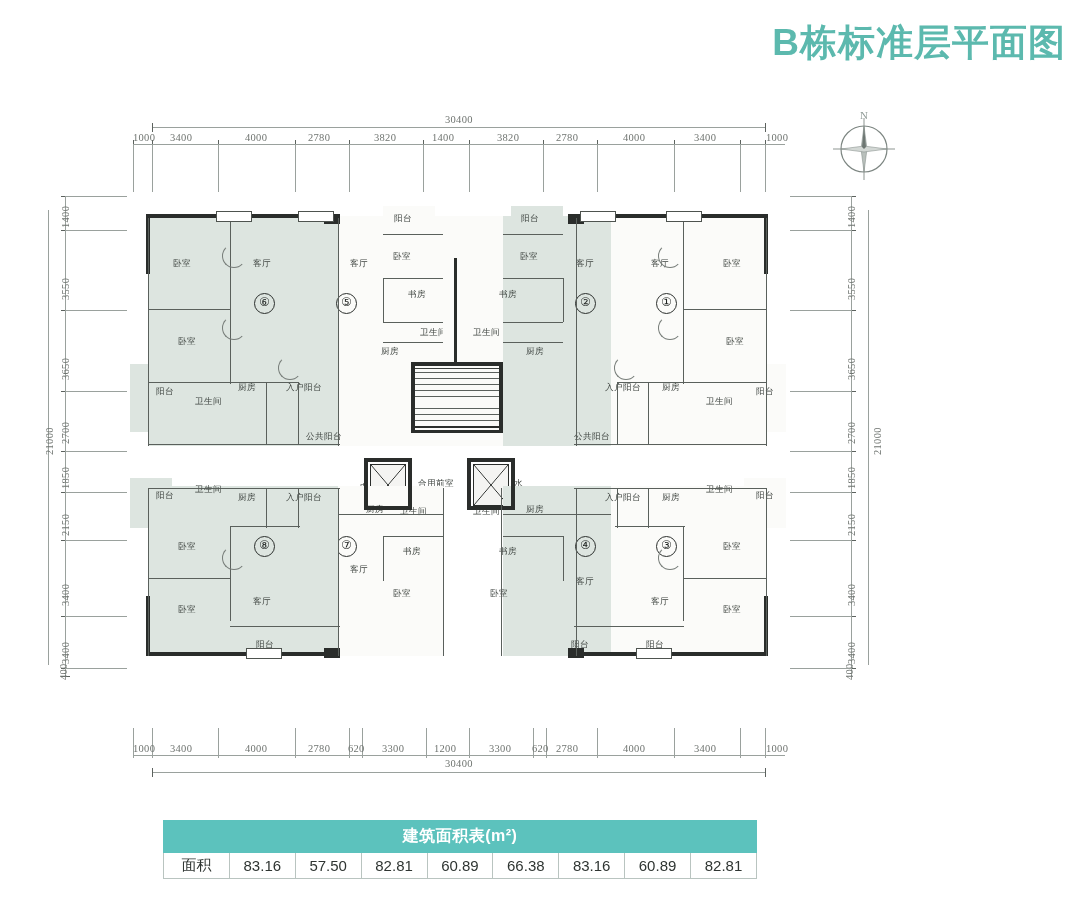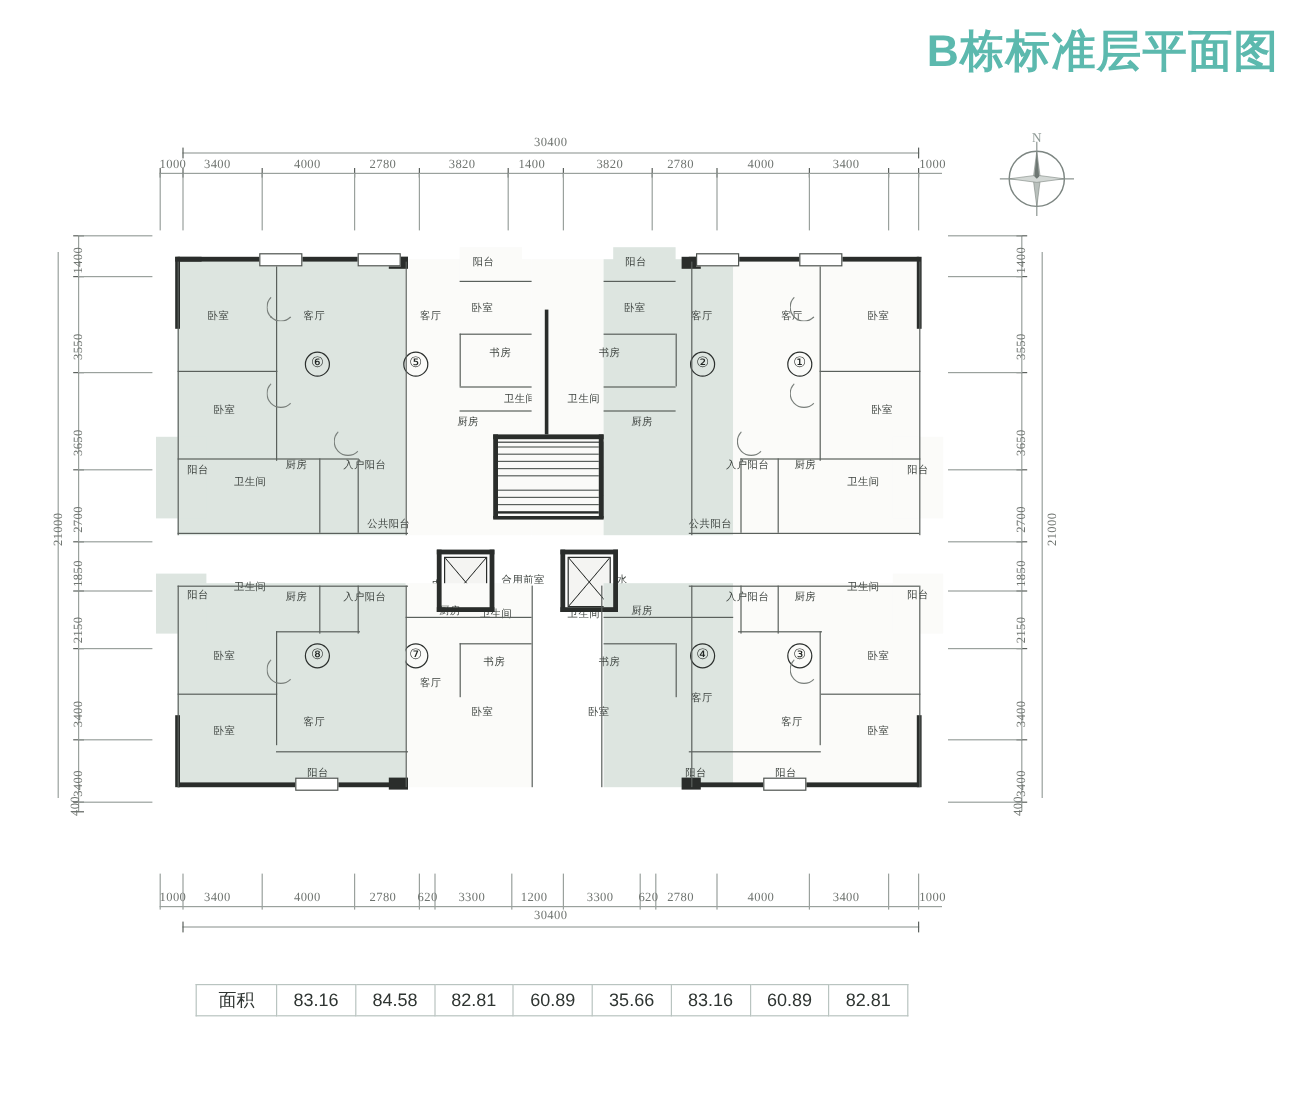--- a/index.html
+++ b/index.html
@@ -468,27 +468,30 @@
     <div class="doorarc" style="left:150px;top:160px;width:22px;height:22px;"></div>
     <div class="doorarc" style="left:530px;top:48px;width:22px;height:22px;"></div>
     <div class="doorarc" style="left:530px;top:120px;width:22px;height:22px;"></div>
     <div class="doorarc" style="left:486px;top:160px;width:22px;height:22px;"></div>
     <div class="doorarc" style="left:94px;top:350px;width:22px;height:22px;"></div>
     <div class="doorarc" style="left:530px;top:350px;width:22px;height:22px;"></div>
   </div>
 
   <table class="tbl">
     <tbody>
+        <tr>
+      <td class="cap" colspan="9">建筑面积表(m²)</td>
+    </tr>
     <tr>
       <td class="rowhdr">面积</td>
       <td>83.16</td>
-      <td>84.58</td>
+      <td>57.50</td>
       <td>82.81</td>
       <td>60.89</td>
-      <td>35.66</td>
+      <td>66.38</td>
       <td>83.16</td>
       <td>60.89</td>
       <td>82.81</td>
     </tr>
   </tbody>
     </table>
 
 </div>
 
 </body></html>

